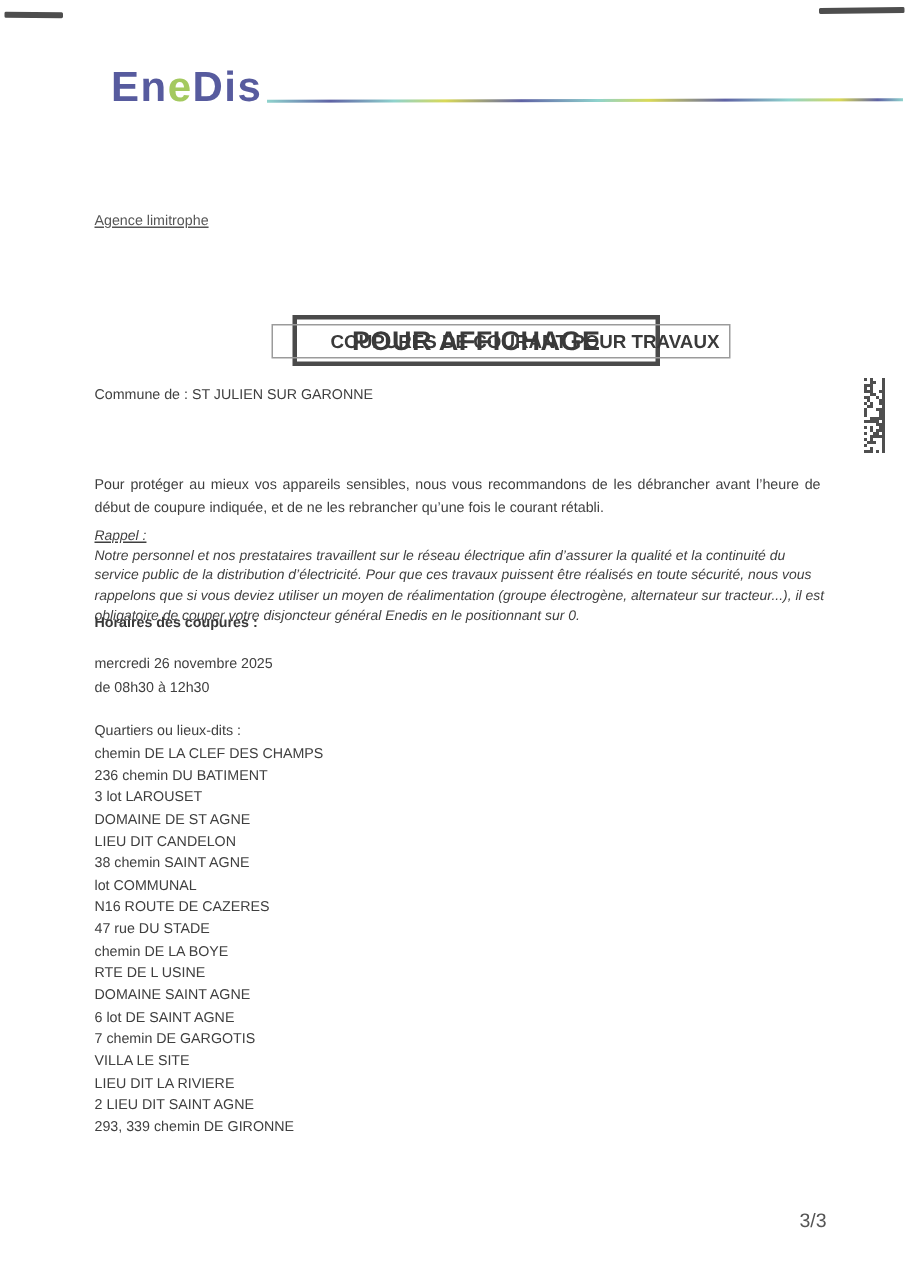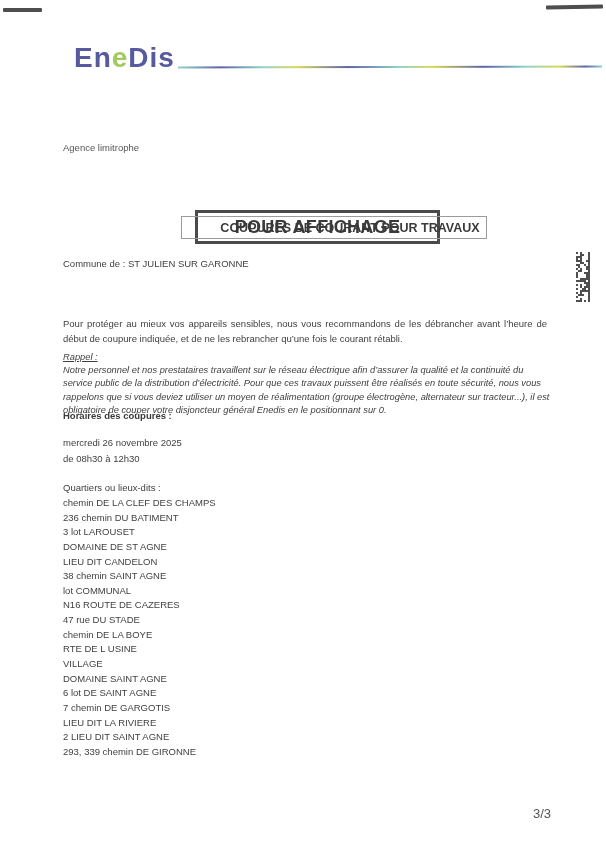--- a/index.html
+++ b/index.html
@@ -26,21 +26,21 @@
   .logo .e2{color:#a4c95f;}
   .header-line{
     position:absolute;left:178px;top:66px;width:424px;height:2px;
     background:linear-gradient(90deg,
       #8fd3cd 0%, #5f63a5 10%, #8fd3cd 20%, #d9d957 28%,
       #5f63a5 40%, #8fd3cd 52%, #d9d957 60%, #5f63a5 72%,
       #8fd3cd 82%, #d9d957 90%, #5f63a5 96%, #8fd3cd 100%);
     transform:rotate(-0.15deg);
   }
 
-  .agence{position:absolute;left:63px;top:142px;font-size:9.5px;color:#565656;}
+  .agence{position:absolute;left:63px;top:142px;font-size:9.5px;color:#565656;text-decoration:underline;}
 
   .banner1{
     position:absolute;left:195px;top:167px;width:239px;height:28px;
     border:3px solid #4a4a4a;
     display:flex;align-items:center;justify-content:center;
     font-size:18px;font-weight:bold;color:#3a3a3a;letter-spacing:.3px;margin-top:43px;
   }
   .banner2{
     position:absolute;left:181px;top:216px;width:272px;height:21px;
     border:1px solid #9b9b9b;
@@ -202,23 +202,23 @@
       <div class="district">236 chemin DU BATIMENT</div>
       <div class="district">3 lot LAROUSET</div>
       <div class="district">DOMAINE DE ST AGNE</div>
       <div class="district">LIEU DIT CANDELON</div>
       <div class="district">38 chemin SAINT AGNE</div>
       <div class="district">lot COMMUNAL</div>
       <div class="district">N16 ROUTE DE CAZERES</div>
       <div class="district">47 rue DU STADE</div>
       <div class="district">chemin DE LA BOYE</div>
       <div class="district">RTE DE L USINE</div>
-      <div class="district">VILLAGE</div>
       <div class="district">DOMAINE SAINT AGNE</div>
       <div class="district">6 lot DE SAINT AGNE</div>
       <div class="district">7 chemin DE GARGOTIS</div>
+      <div class="district">VILLA LE SITE</div>
       <div class="district">LIEU DIT LA RIVIERE</div>
       <div class="district">2 LIEU DIT SAINT AGNE</div>
       <div class="district">293, 339 chemin DE GIRONNE</div>
     </div>
 
   <div class="pagenum">3/3</div>
 </div>
 
 </body></html>

